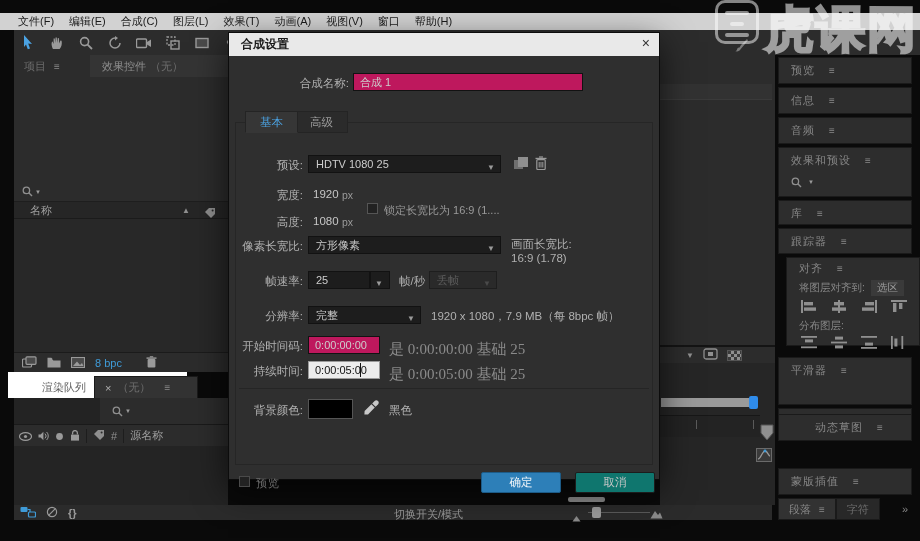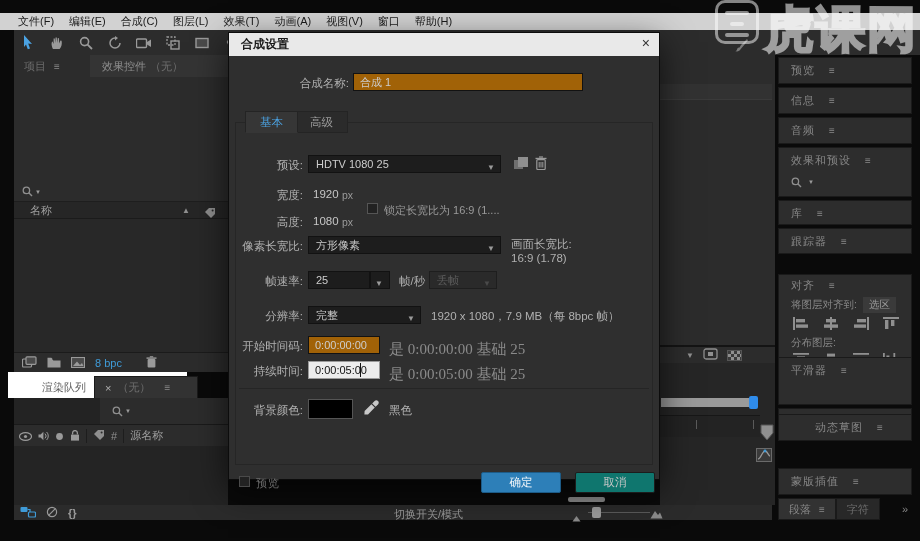--- a/index.html
+++ b/index.html
@@ -79,21 +79,21 @@
   
   .dialog { left:228px; top:32px; width:432px; height:448px; background:#2f2f2f;
     border:1px solid #0c0c0c; box-shadow: 0 10px 32px rgba(0,0,0,.65); z-index:20; }
   .dlg-title { position:absolute; left:0; top:0; width:100%; height:23px; background:#e9e9e9;
     display:flex; align-items:center; padding-left:12px; }
   .dlg-title .t { font-size:12px; font-weight:bold; color:#1a1a1a; }
   .dlg-close { position:absolute; right:9px; top:2px; font-size:14px; color:#333; cursor:default; }
   .dlg-body { position:absolute; left:0; top:23px; width:100%; height:425px; }
   .dlabel { position:absolute; left:0; width:74px; text-align:right; font-size:11.5px; color:#b0b0b0; white-space:nowrap; }
   .dval { font-size:11.5px; color:#c6c6c6; white-space:nowrap; }
-  .dinput { position:absolute; background:#a16207; border:1px solid #121212; height:18px;
+  .dinput { position:absolute; background:#be185d; border:1px solid #121212; height:18px;
     font-size:11px; color:#cdcdcd; line-height:16px; padding-left:6px; white-space:nowrap; }
   .dd { position:absolute; background:#1d1d1d; border:1px solid #121212; height:18px;
     font-size:11px; color:#cdcdcd; line-height:16px; padding-left:7px; white-space:nowrap; }
   .dd .caret { position:absolute; right:5px; top:4px; }
   .dd.disabled { background:#2a2a2a; border-color:#1e1e1e; color:#5c5c5c; }
   .dd.disabled .caret { color:#4a4a4a; }
   .dinfo { position:absolute; font-size:15px; color:#8a8a8a; white-space:nowrap;font-family:Liberation Serif, serif; }
   .chk { position:absolute; width:11px; height:11px; background:#222; border:1px solid #555; }
   .frame { position:absolute; left:6px; top:66px; width:418px; height:343px; border:1px solid #262626; }
   .dtab { position:absolute; top:55px; height:22px; display:flex; align-items:center; padding:0 14px;
@@ -367,21 +367,21 @@
         <span class="hamb">≡</span>
       </div>
   </div>
   <div class="sb-panel" style="top:228px;height:26px;">
     <div class="sb-head">
         <span class="t">跟踪器</span>
         <span class="hamb">≡</span>
       </div>
   </div>
 
-  <div class="sb-panel" style="top:274px;height:89px;">
+  <div class="sb-panel" style="top:257px;height:89px;margin-left:8px;">
     <div class="sb-head" style="height:20px">
         <span class="t">对齐</span>
         <span class="hamb">≡</span>
       </div>
     <div class="sb-row">
       <span class="txt" style="font-size:10.5px;color:#868686">将图层对齐到:</span>
       <span class="sb-val">选区</span>
     </div>
     <div class="sb-icons">
       <span><svg width="16" height="13" viewBox="0 0 16 13">

